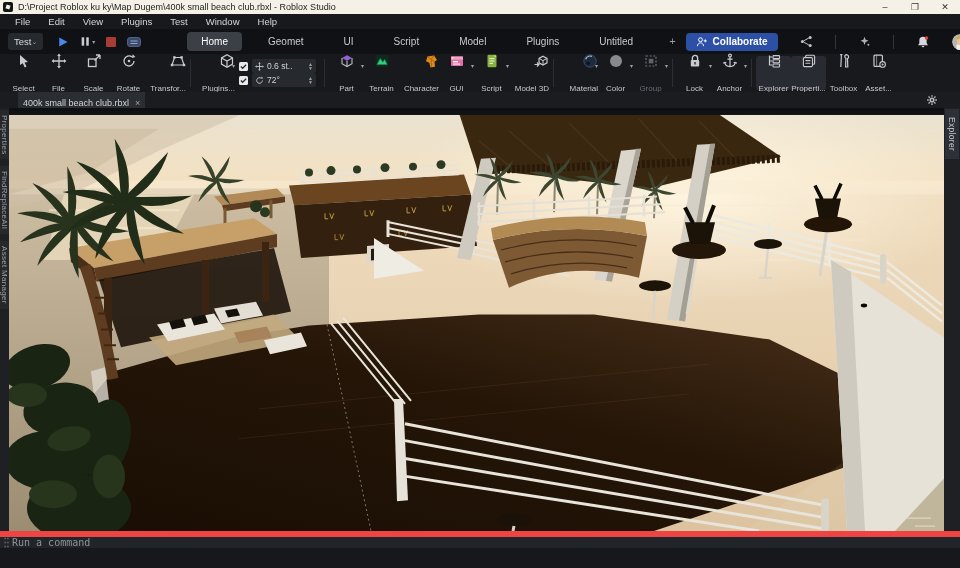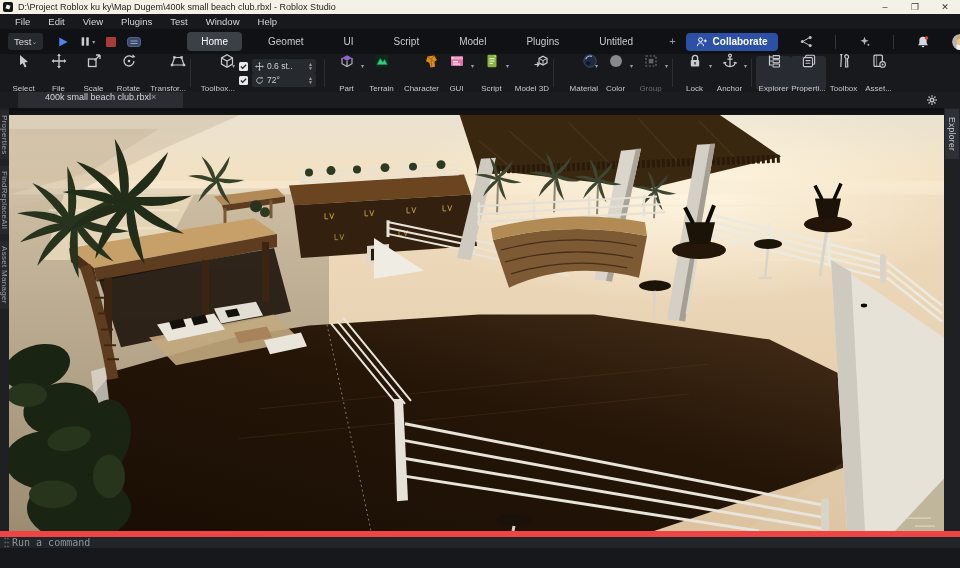--- a/index.html
+++ b/index.html
@@ -49,22 +49,22 @@
   .rsep{width:1px;height:28px;background:#2b2e33;margin:0 4px;flex:0 0 auto;}
   .snapcol{display:flex;flex-direction:column;gap:0;margin:0 4px;flex:0 0 auto;}
   .snaprow{display:flex;align-items:center;gap:4px;}
   .cb{width:9px;height:9px;background:#e9e9e9;border-radius:1.5px;display:flex;align-items:center;justify-content:center;}
   .field{width:64px;height:14px;background:#26292e;border-radius:2px;display:flex;align-items:center;gap:3px;
     color:#cfd2d6;font-size:8.5px;padding:0 3px;}
   .stepper{margin-left:auto;display:flex;flex-direction:column;line-height:4px;color:#9aa0a6;font-size:5px;}
 
   
   .doctabs{height:16px;background:#1a1c20;display:flex;align-items:center;}
-  .doctab{margin-left:18px;height:16px;background:#2a2d32;display:flex;align-items:flex-start;
-    color:#d2d4d8;font-size:9px;padding:0 27px;}
+  .doctab{margin-left:18px;height:16px;background:#2a2d32;display:flex;align-items:flex-end;gap:6px;
+    color:#d2d4d8;font-size:9px;padding:0 5px;}
   .doctab .close{color:#9aa0a6;font-size:9px;}
   .doctabs-right{margin-left:auto;padding-right:22px;display:flex;align-items:center;}
 
   
   .main{display:flex;height:423px;}
   .lstrip{width:9px;background:#1e2024;display:flex;flex-direction:column;align-items:center;gap:7px;padding-top:2px;}
   .rstrip{width:16px;background:#1e2024;display:flex;flex-direction:column;align-items:center;}
   .vtab{writing-mode:vertical-rl;font-size:8px;color:#9ba0a5;background:#26282d;padding:5px 0;width:9px;
     display:flex;align-items:center;justify-content:center;letter-spacing:.3px;}
   .rstrip .vtab{width:14px;background:#2d3036;color:#c3c7cc;font-size:8.5px;margin-top:1px;padding:8px 0;}
@@ -224,21 +224,21 @@
   </div>
   <div class="rsep"></div>
   <div class="ri wide">
     <span class="dd2">▾</span>
     <span class="ricn">
         <svg width="16" height="16" viewBox="0 0 16 16">
           <path d="M8 1.8 13.5 4.9v6.2L8 14.2 2.5 11.1V4.9Z" fill="none" stroke="#c7cacf" stroke-width="1.2"></path>
           <path d="M2.5 4.9 8 8l5.5-3.1M8 8v6.2" fill="none" stroke="#c7cacf" stroke-width="1.2"></path>
         </svg>
       </span>
-    <span class="rlb">Toolbox...</span>
+    <span class="rlb">Plugins...</span>
   </div>
   <div class="snapcol">
     <div class="snaprow">
       <span class="cb">
           <svg width="7" height="7" viewBox="0 0 8 8">
             <path d="M1 4l2 2 4-4" fill="none" stroke="#2a2d31" stroke-width="1.5"></path>
           </svg>
         </span>
       <span class="field">
         <svg width="9" height="9" viewBox="0 0 16 16">

